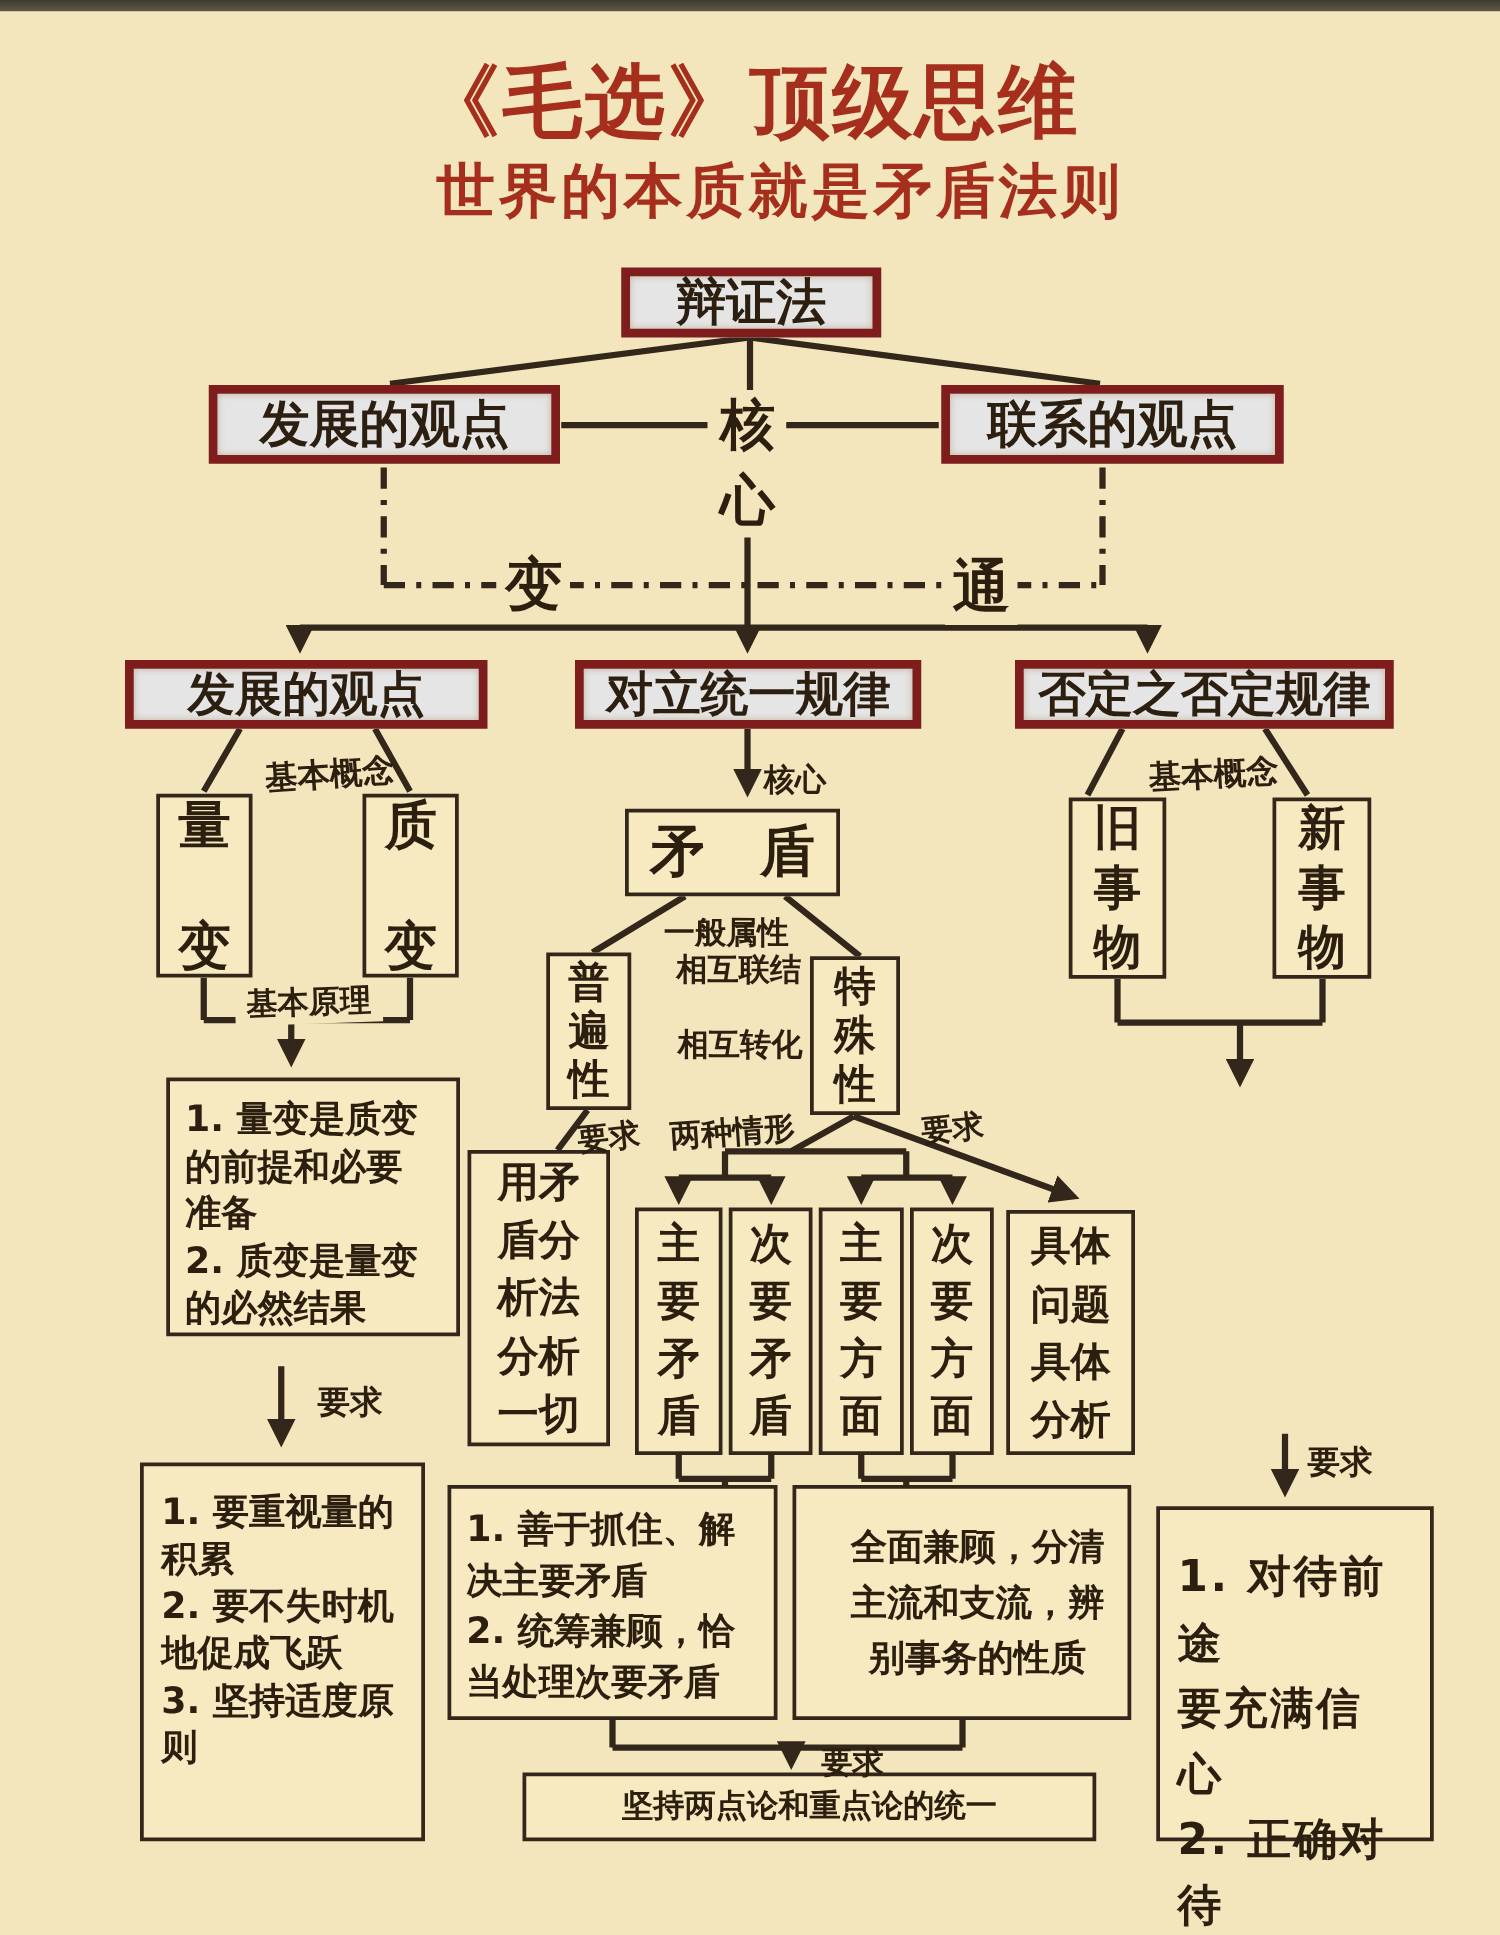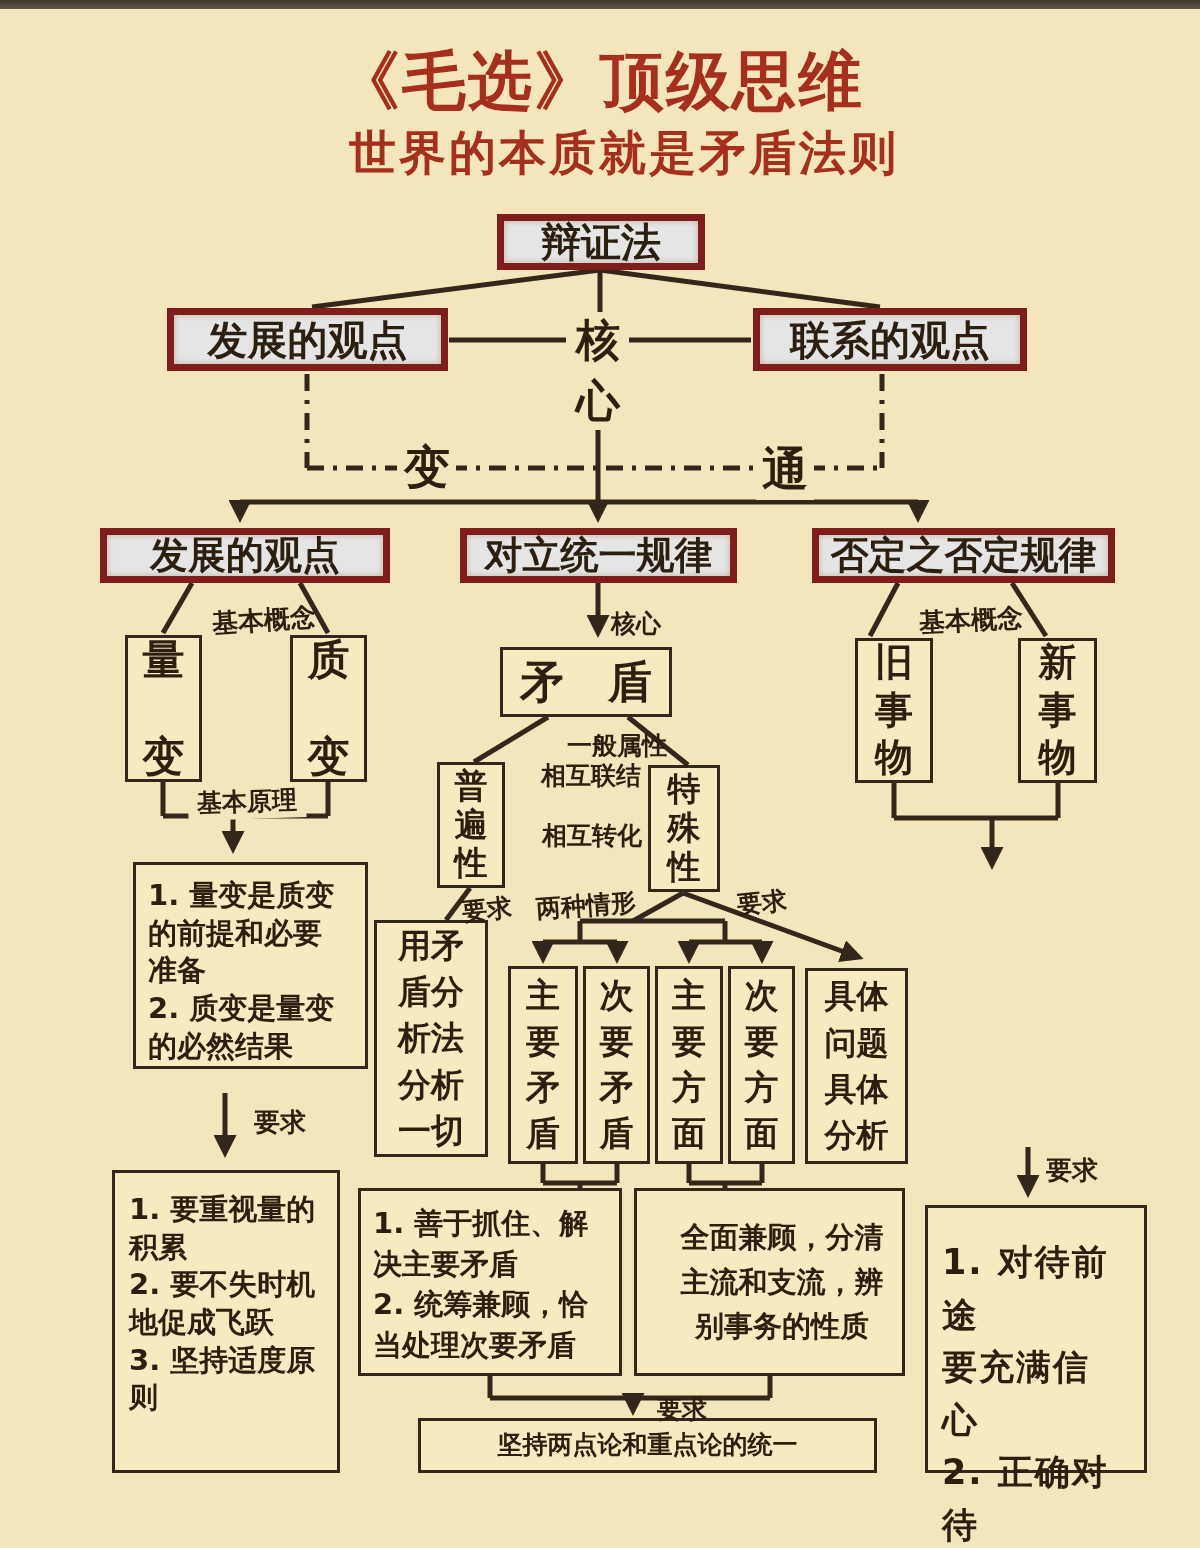--- a/index.html
+++ b/index.html
@@ -163,21 +163,21 @@
   <div class="lbl" style="left:250px;top:1106px;width:60px;font-size:26px;">要求</div>
   <div class="box cream listbox" style="left:112px;top:1170px;width:228px;height:303px;font-size:29px;padding:18px 8px 0 14px;">1. 要重视量的
 积累
 2. 要不失时机
 地促成飞跃
 3. 坚持适度原
 则</div>
 
   <div class="lbl" style="left:606px;top:608px;width:60px;font-size:25px;">核心</div>
   <div class="box cream" style="left:500px;top:647px;width:172px;height:70px;font-size:44px;">矛　盾</div>
-  <div class="lbl" style="left:564px;top:730px;width:106px;font-size:25px;">一般属性</div>
+  <div class="lbl" style="left:528px;top:730px;width:106px;font-size:25px;">一般属性</div>
   <div class="lbl" style="left:538px;top:760px;width:106px;font-size:25px;">相互联结</div>
   <div class="lbl" style="left:539px;top:820px;width:106px;font-size:25px;">相互转化</div>
   <div class="box cream" style="left:437px;top:762px;width:68px;height:126px;font-size:33px;line-height:1.18;">普
 遍
 性</div>
   <div class="box cream" style="left:648px;top:765px;width:72px;height:127px;font-size:33px;line-height:1.18;">特
 殊
 性</div>
   <div class="lbl" style="left:458px;top:894px;width:58px;font-size:25px;transform:rotate(-6deg);">要求</div>
   <div class="lbl" style="left:533px;top:890px;width:106px;font-size:25px;transform:rotate(-4deg);">两种情形</div>

